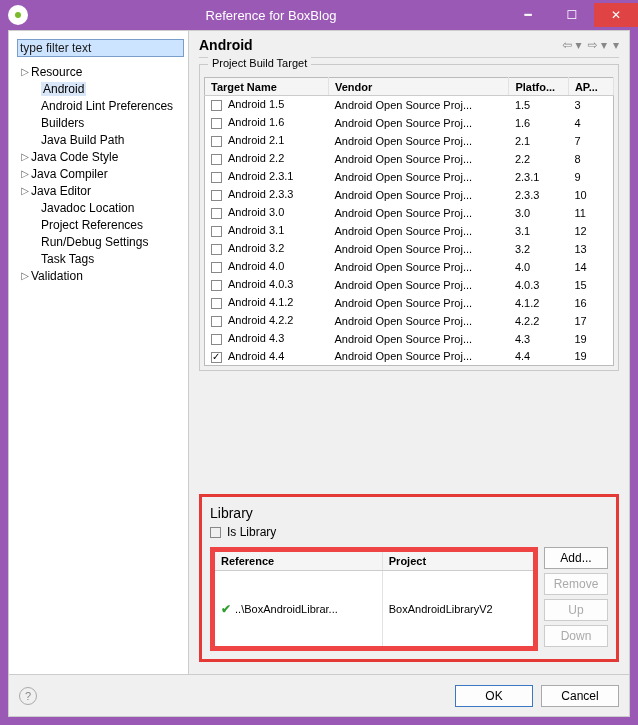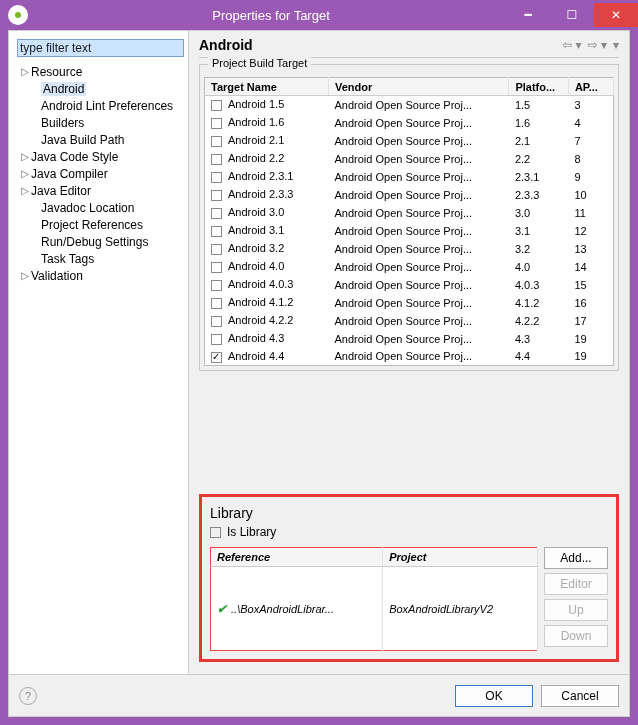--- a/index.html
+++ b/index.html
@@ -202,23 +202,22 @@
       display: flex;
       align-items: center;
       margin-bottom: 8px;
     }
     .lib-row {
       display: flex;
     }
     .lib-table {
       flex: 1;
       background: #fff;
-      border: 1px solid #ef4444;
+      border: 5px solid #ef4444;
       border-collapse: collapse;
-      font-style: italic;
     }
     .lib-table th, .lib-table td {
       text-align: left;
       font-size: 11px;
       padding: 3px 6px;
       height: 18px;
       border-right: 1px solid #e2e2e2;
       white-space: nowrap;
       overflow: hidden;
       text-overflow: ellipsis;
@@ -282,21 +281,21 @@
   </style>
 </head>
 <body>
 
 <div class="titlebar">
   <span class="app-icon">
     <svg viewBox="0 0 24 24">
         <circle cx="12" cy="12" r="6" fill="#7bbb2a"></circle>
       </svg>
   </span>
-  <span class="title">Properties for Target</span>
+  <span class="title">Reference for BoxBlog</span>
   <div class="winbtns">
     <div class="winbtn">━</div>
     <div class="winbtn">☐</div>
     <div class="winbtn close">✕</div>
   </div>
 </div>
 
 <div class="content">
   <div class="main-area">
     <div class="left-pane">
@@ -481,21 +480,21 @@
             </thead>
             <tbody id="lib-body">
                 <tr>
                   <td><span class="check-icon">✔</span>..\BoxAndroidLibrar...</td>
                   <td>BoxAndroidLibraryV2</td>
                 </tr>
               </tbody>
           </table>
           <div class="lib-buttons">
             <div class="btn">Add...</div>
-            <div class="btn disabled">Editor</div>
+            <div class="btn disabled">Remove</div>
             <div class="btn disabled">Up</div>
             <div class="btn disabled">Down</div>
           </div>
         </div>
       </div>
     </div>
   </div>
 
   <div class="bottom-bar">
     <span class="help-icon">?</span>

